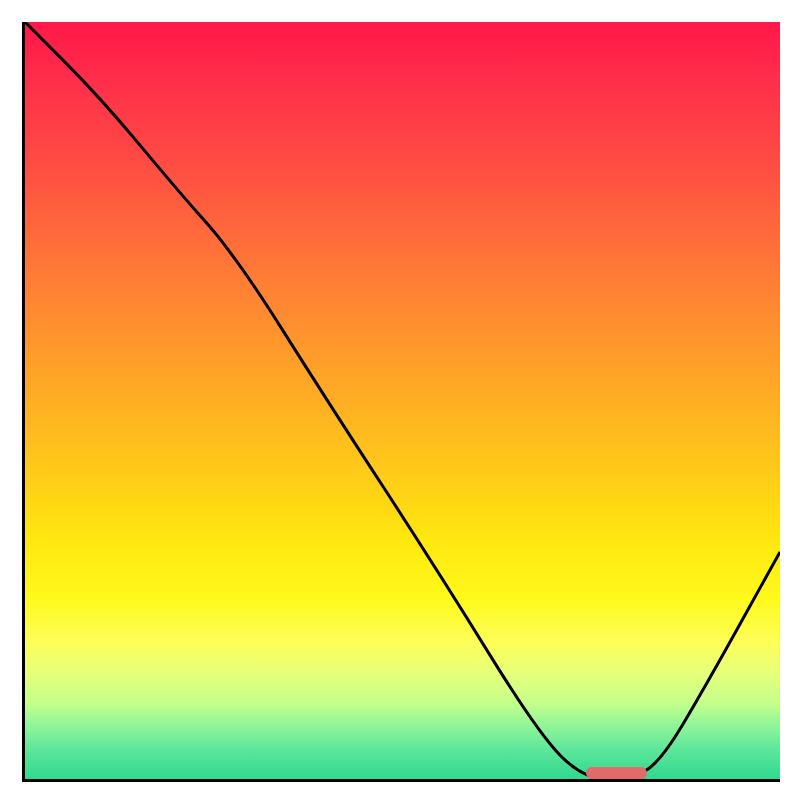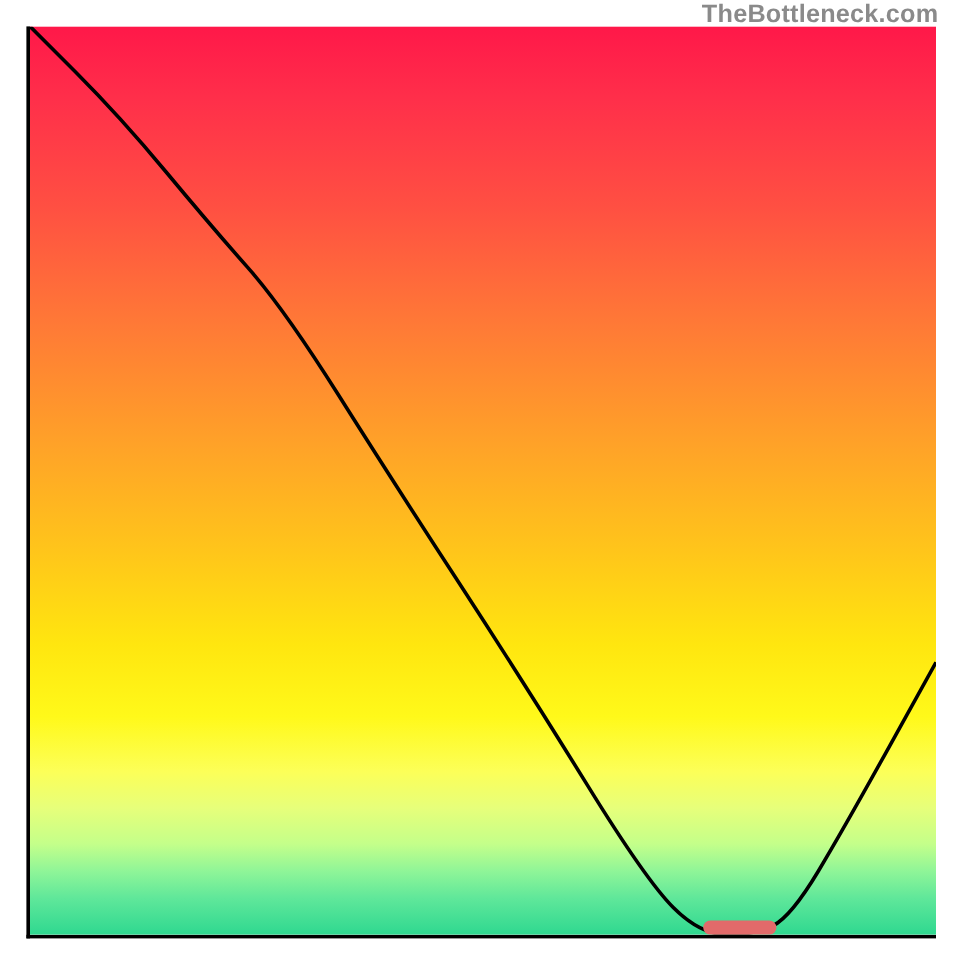--- a/index.html
+++ b/index.html
@@ -66,21 +66,20 @@
     font-weight: 600;
     color: #8a8a8a;
     letter-spacing: 0.2px;
   }
 </style>
 </head>
 <body>
 
 <div class="chart-container">
 
-  <div class="watermark">TheBottleneck.com</div>
 
   <div class="plot-area">
     <div class="gradient-bg"></div>
 
     <svg class="curve-svg" viewBox="0 0 758 760" preserveAspectRatio="none">
       <path id="curve-path" class="curve-path" d="M 0.0 0.0 Q 0.0 0.0 37.9 38.0 Q 75.8 76.0 113.7 121.6 Q 151.6 167.2 181.9 201.4 Q 212.2 235.6 257.7 307.8 Q 303.2 380.0 360.1 467.4 Q 416.9 554.8 466.2 634.6 Q 515.4 714.4 538.2 737.2 Q 560.9 760.0 583.7 760.0 Q 606.4 760.0 621.6 752.4 Q 636.7 744.8 659.5 706.8 Q 682.2 668.8 720.1 600.4 T 758.0 532.0"></path>
     </svg>
 
     <div id="marker" class="marker" style="left: 560.92px; width: 60.64px; bottom: 0px; background: rgb(226, 106, 106);"></div>
   </div>

